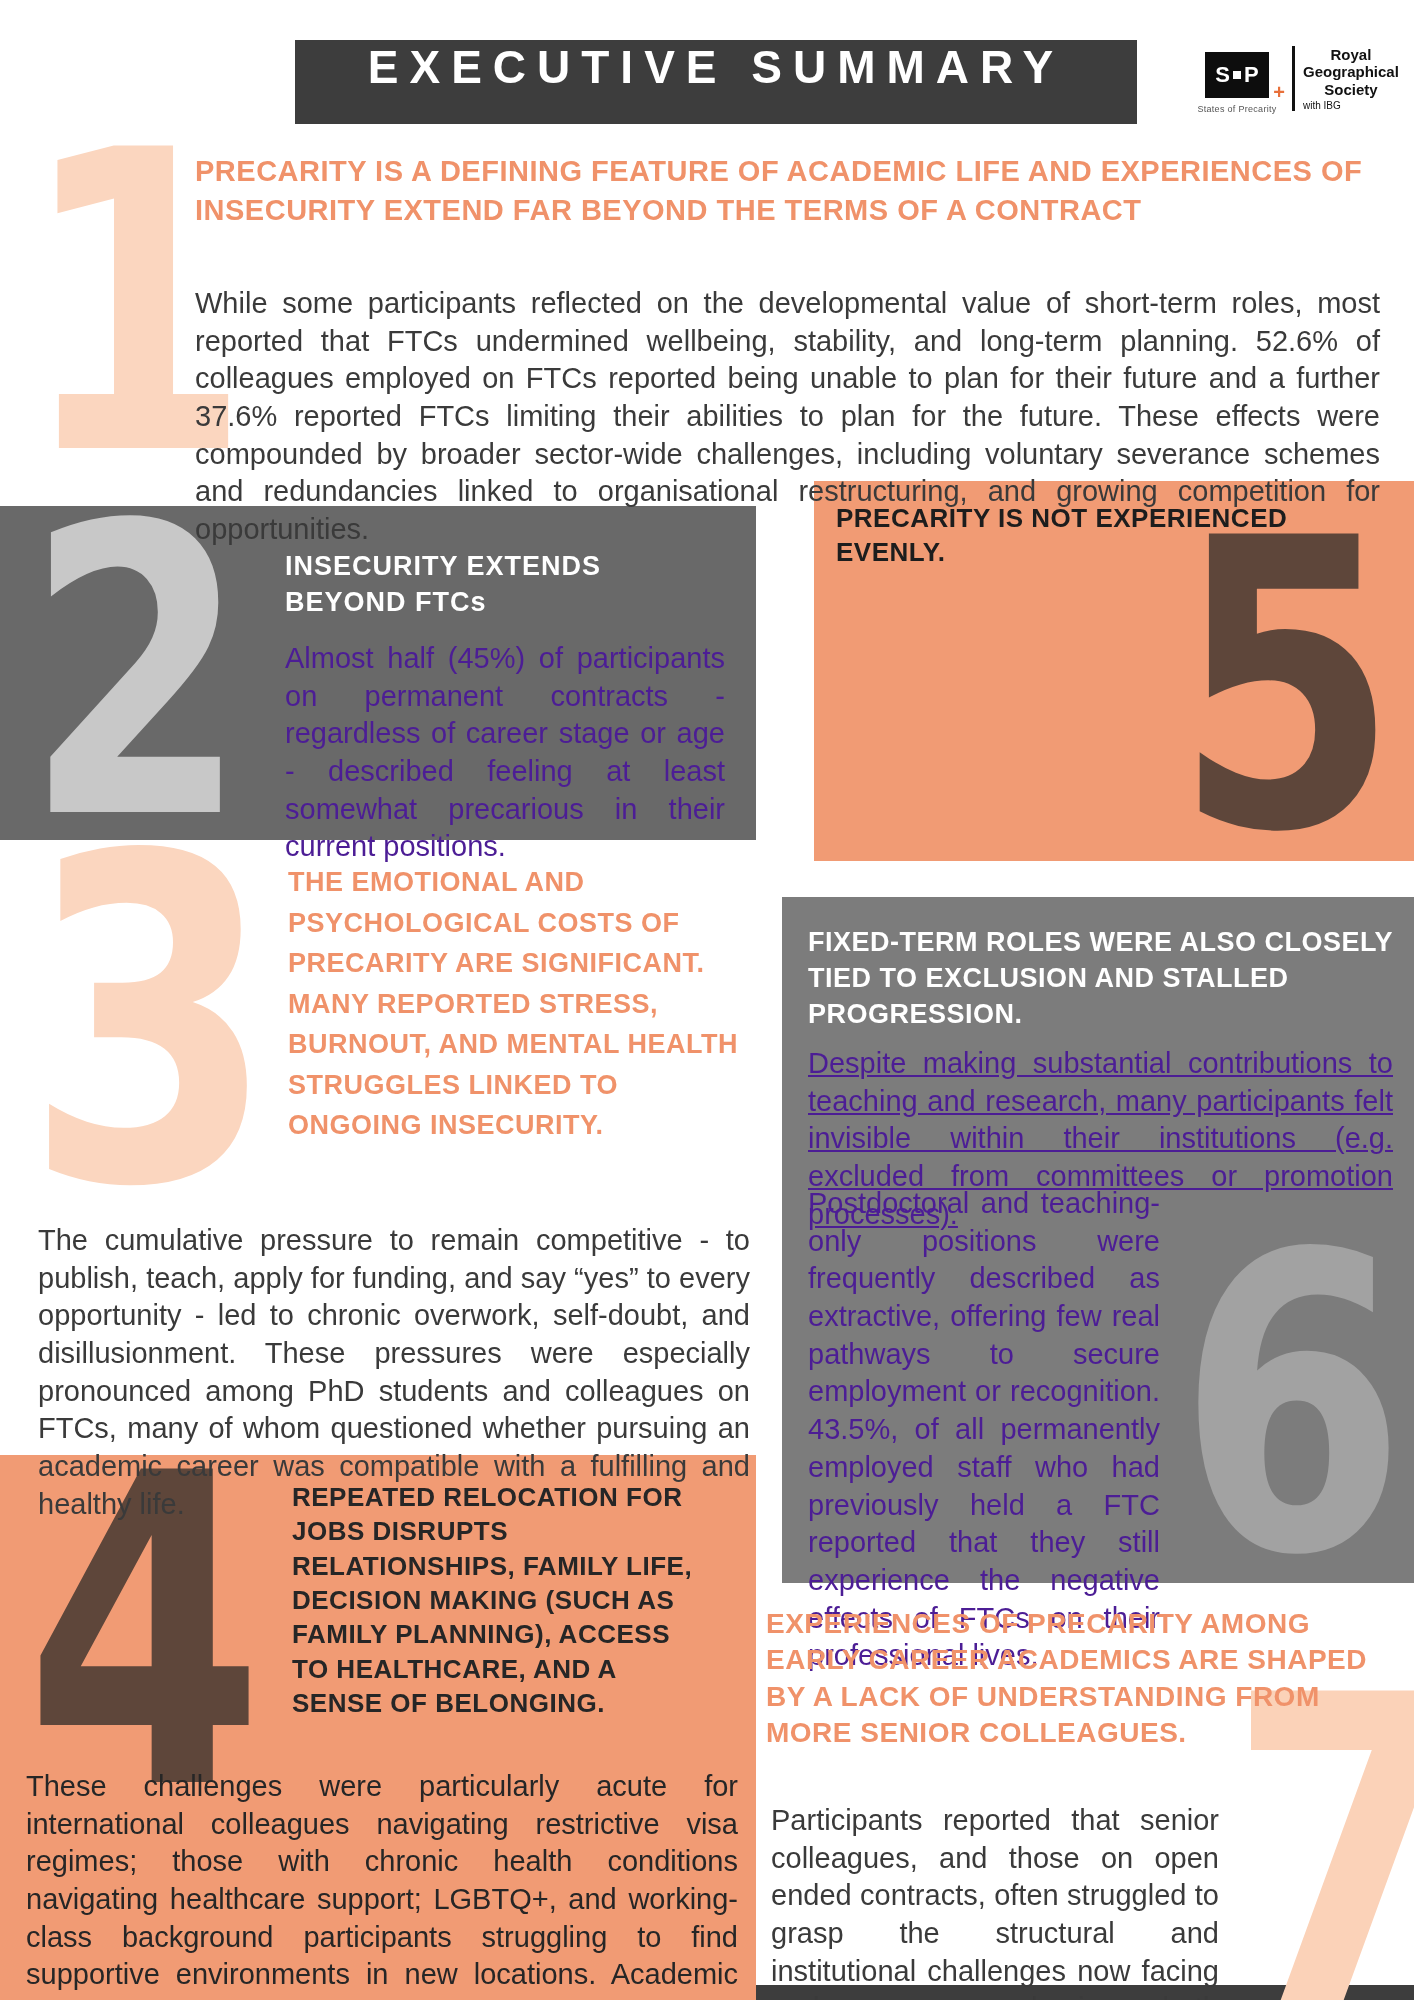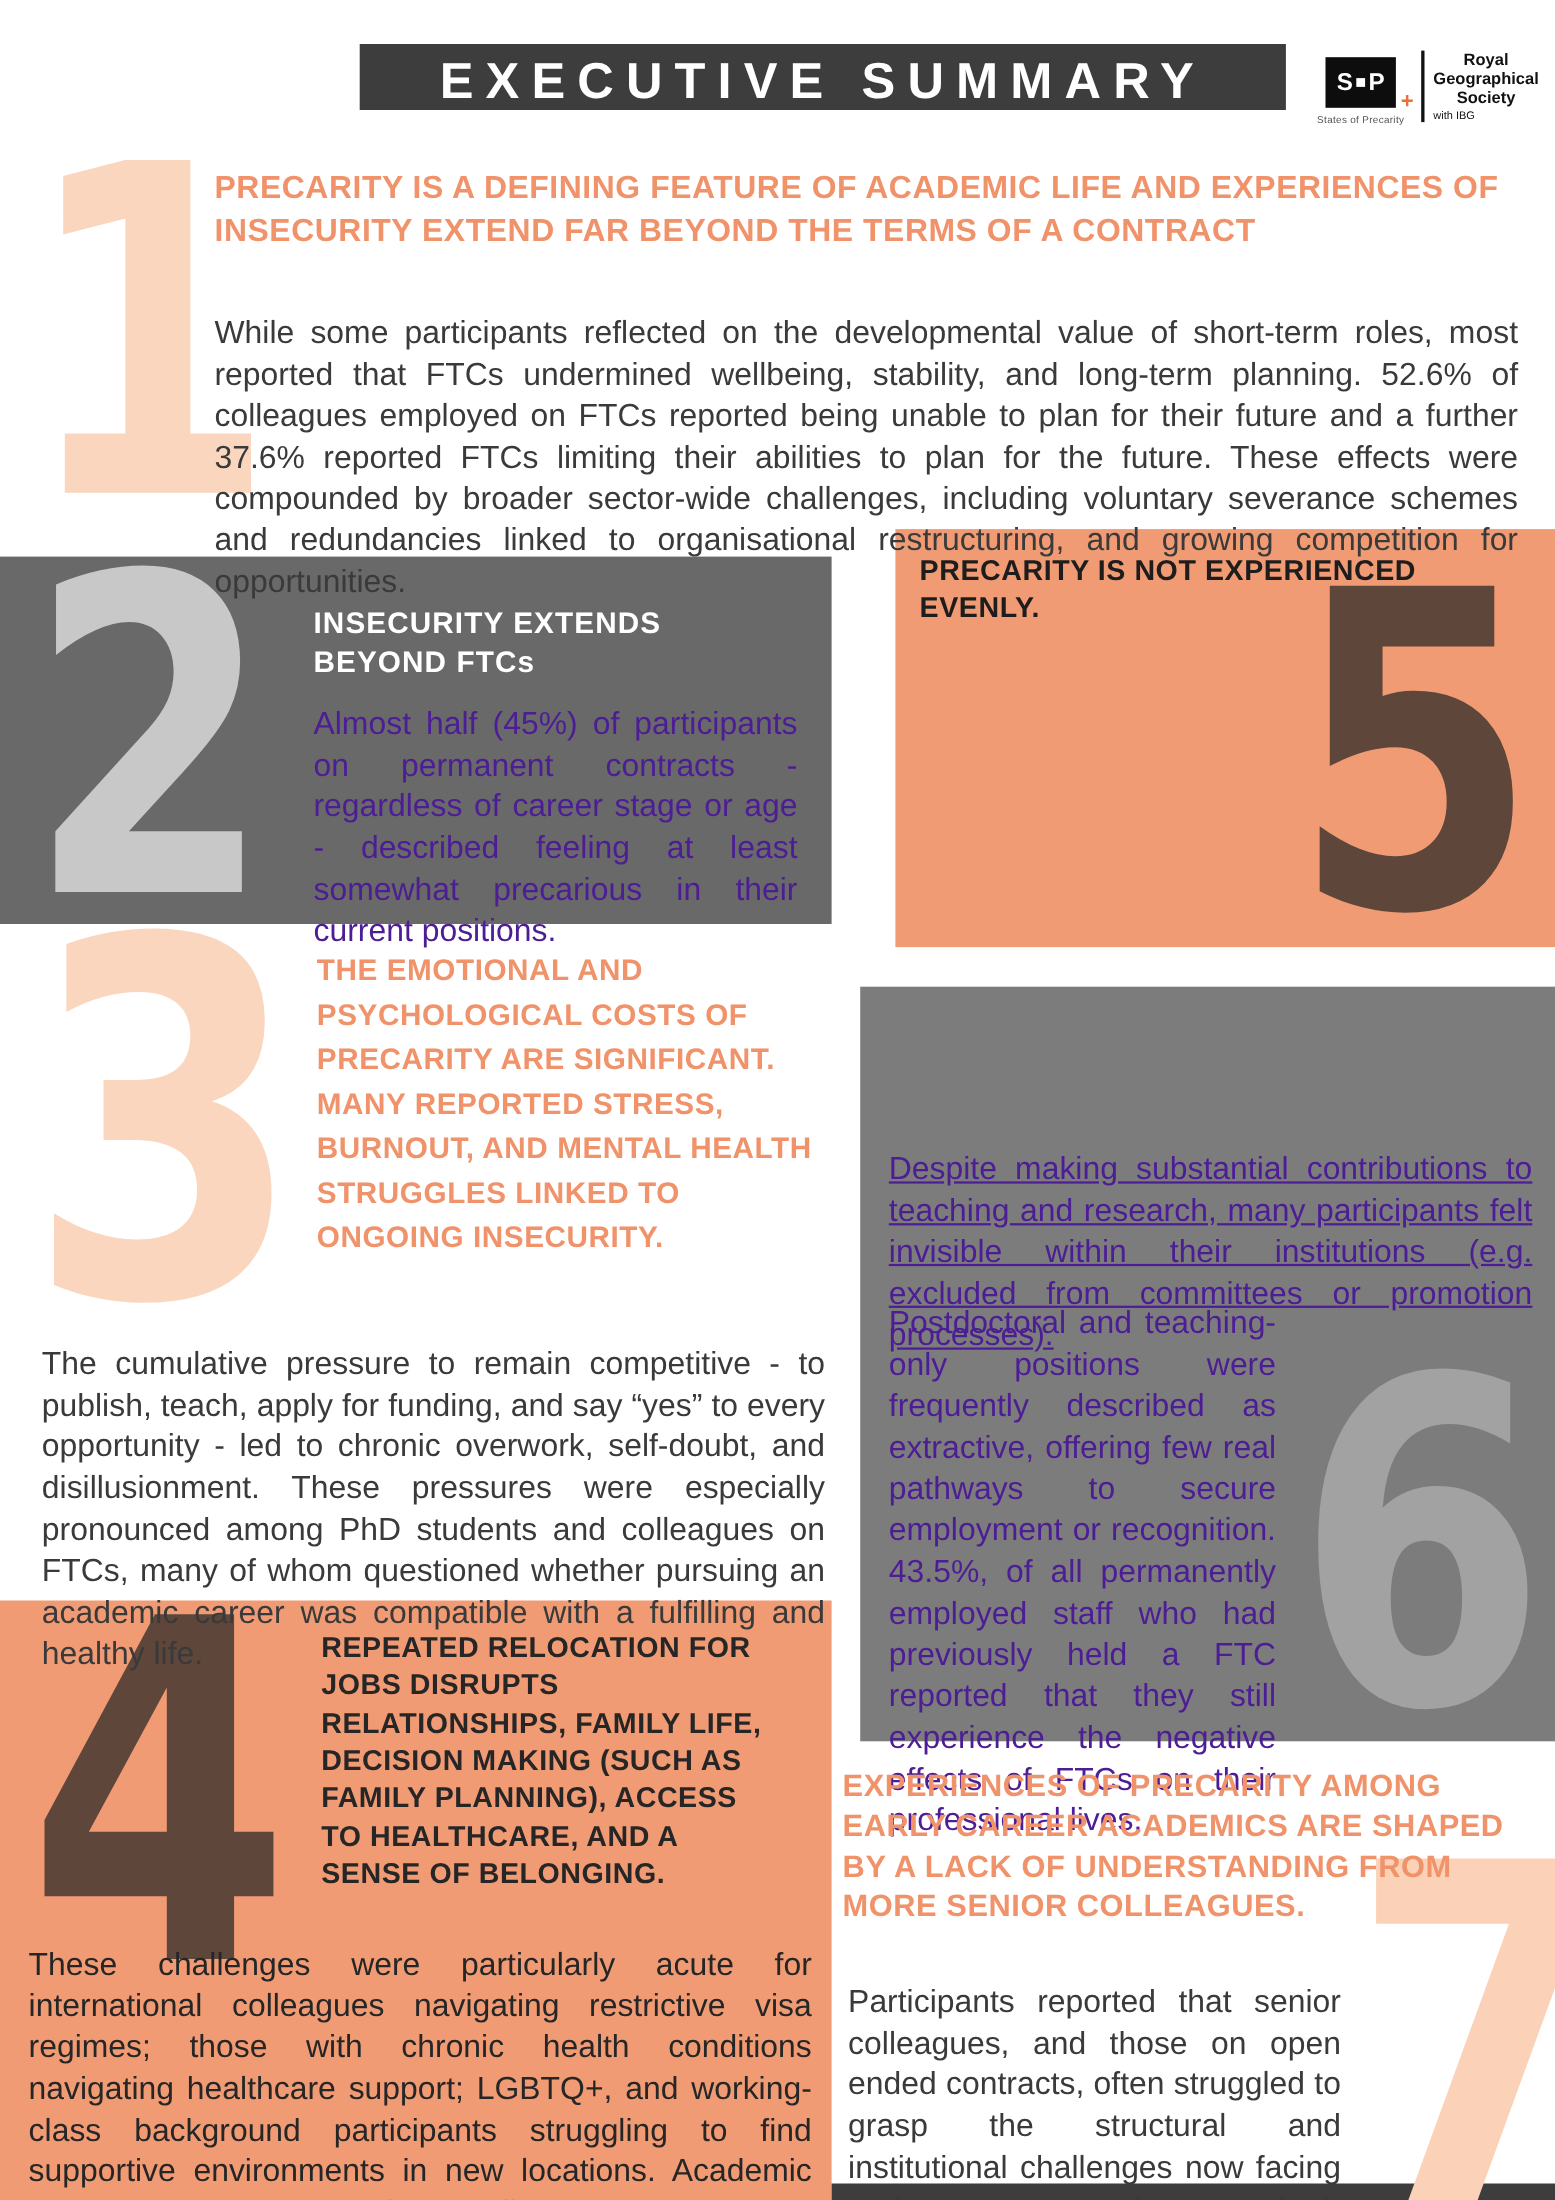--- a/index.html
+++ b/index.html
@@ -26,22 +26,22 @@
   .n1 { left:20px;   top:97px;   font-size:415px; color:#fbd6bf; }
   .n2 { left:25px;   top:474px;  font-size:400px; color:#c8c8c8; }
   .n3 { left:25px;   top:798px;  font-size:450px; color:#fbd6bf; }
   .n4 { left:25px;   top:1418px; font-size:430px; color:#5e463a; }
   .n5 { left:1175px; top:487px;  font-size:400px; color:#5e463a; }
   .n6 { left:1178px; top:1201px; font-size:410px; color:#a2a2a2; }
   .n7 { left:1228px; top:1640px; font-size:430px; color:#fbd2b8; }
 
   
   .banner {
-    position:absolute; left:295px; top:40px; width:842px; height:60px;
-    background:#3d3d3d; display:flex; align-items:flex-end; justify-content:center; z-index:2;margin-left:32px;
+    position:absolute; left:295px; top:40px; width:842px; height:84px;
+    background:#3d3d3d; display:flex; align-items:flex-start; justify-content:center; z-index:2;
   }
   .banner-title { color:#ffffff; font-size:46px; font-weight:bold; letter-spacing:11px; white-space:nowrap; }
 
   
   .sop-logo { position:absolute; left:1192px; top:52px; z-index:2; width:90px; text-align:center; }
   .sop-box {
     position:relative; width:64px; height:46px; margin:0 auto; background:#0d0d0d; color:#ffffff;
     display:flex; align-items:center; justify-content:center; font-weight:bold; font-size:22px;
   }
   .sop-sq { display:inline-block; width:8px; height:8px; background:#ffffff; margin:0 3px; }
@@ -121,20 +121,21 @@
   <h2 class="s5-h">PRECARITY IS NOT EXPERIENCED EVENLY.</h2>
 
   <div class="num n3">3</div>
   <h2 class="h-orange s3-h">
     <span>THE EMOTIONAL AND PSYCHOLOGICAL COSTS OF PRECARITY ARE SIGNIFICANT.</span><br>
     <span>MANY REPORTED STRESS, BURNOUT, AND MENTAL HEALTH STRUGGLES LINKED TO ONGOING INSECURITY.</span>
   </h2>
   <p class="body s3-b">The cumulative pressure to remain competitive - to publish, teach, apply for funding, and say “yes” to every opportunity - led to chronic overwork, self-doubt, and disillusionment. These pressures were especially pronounced among PhD students and colleagues on FTCs, many of whom questioned whether pursuing an academic career was compatible with a fulfilling and healthy life.</p>
 
   <div class="num n6">6</div>
+  <h2 class="s6-h">FIXED-TERM ROLES WERE ALSO CLOSELY TIED TO EXCLUSION AND STALLED PROGRESSION.</h2>
   <p class="body light s6-b1">Despite making substantial contributions to teaching and research, many participants felt invisible within their institutions (e.g. excluded from committees or promotion processes).</p>
   <p class="body light s6-b2">Postdoctoral and teaching-only positions were frequently described as extractive, offering few real pathways to secure employment or recognition. 43.5%, of all permanently employed staff who had previously held a FTC reported that they still experience the negative effects of FTCs on their professional lives.</p>
 
   <div class="num n4">4</div>
   <h2 class="s4-h">REPEATED RELOCATION FOR JOBS DISRUPTS RELATIONSHIPS, FAMILY LIFE, DECISION MAKING (SUCH AS FAMILY PLANNING), ACCESS TO HEALTHCARE, AND A SENSE OF BELONGING.</h2>
   <p class="body s4-b">These challenges were particularly acute for international colleagues navigating restrictive visa regimes; those with chronic health conditions navigating healthcare support; LGBTQ+, and working-class background participants struggling to find supportive environments in new locations. Academic precarity makes it difficult for colleagues to put down roots and feel part of a community.</p>
 
   <div class="num n7">7</div>
   <h2 class="h-orange s7-h">EXPERIENCES OF PRECARITY AMONG EARLY CAREER ACADEMICS ARE SHAPED BY A LACK OF UNDERSTANDING FROM MORE SENIOR COLLEAGUES.</h2>
   <p class="body s7-b">Participants reported that senior colleagues, and those on open ended contracts, often struggled to grasp the structural and institutional challenges now facing early-career academics both within and beyond the academy.</p>

